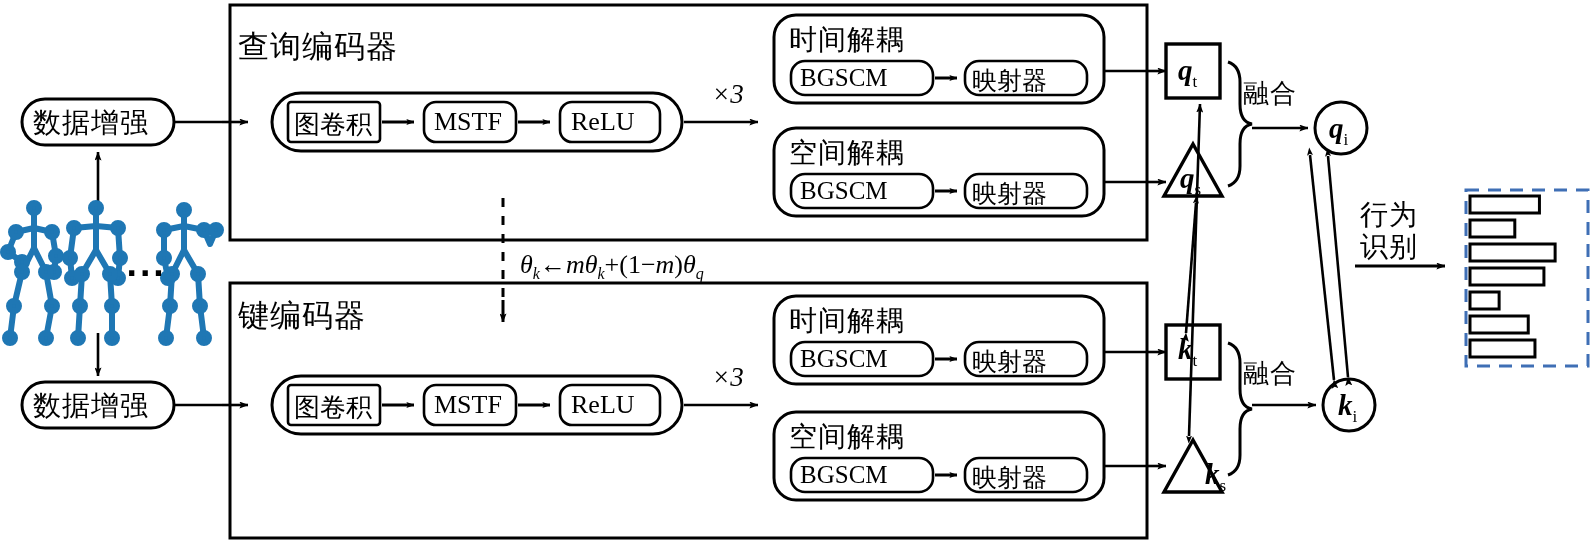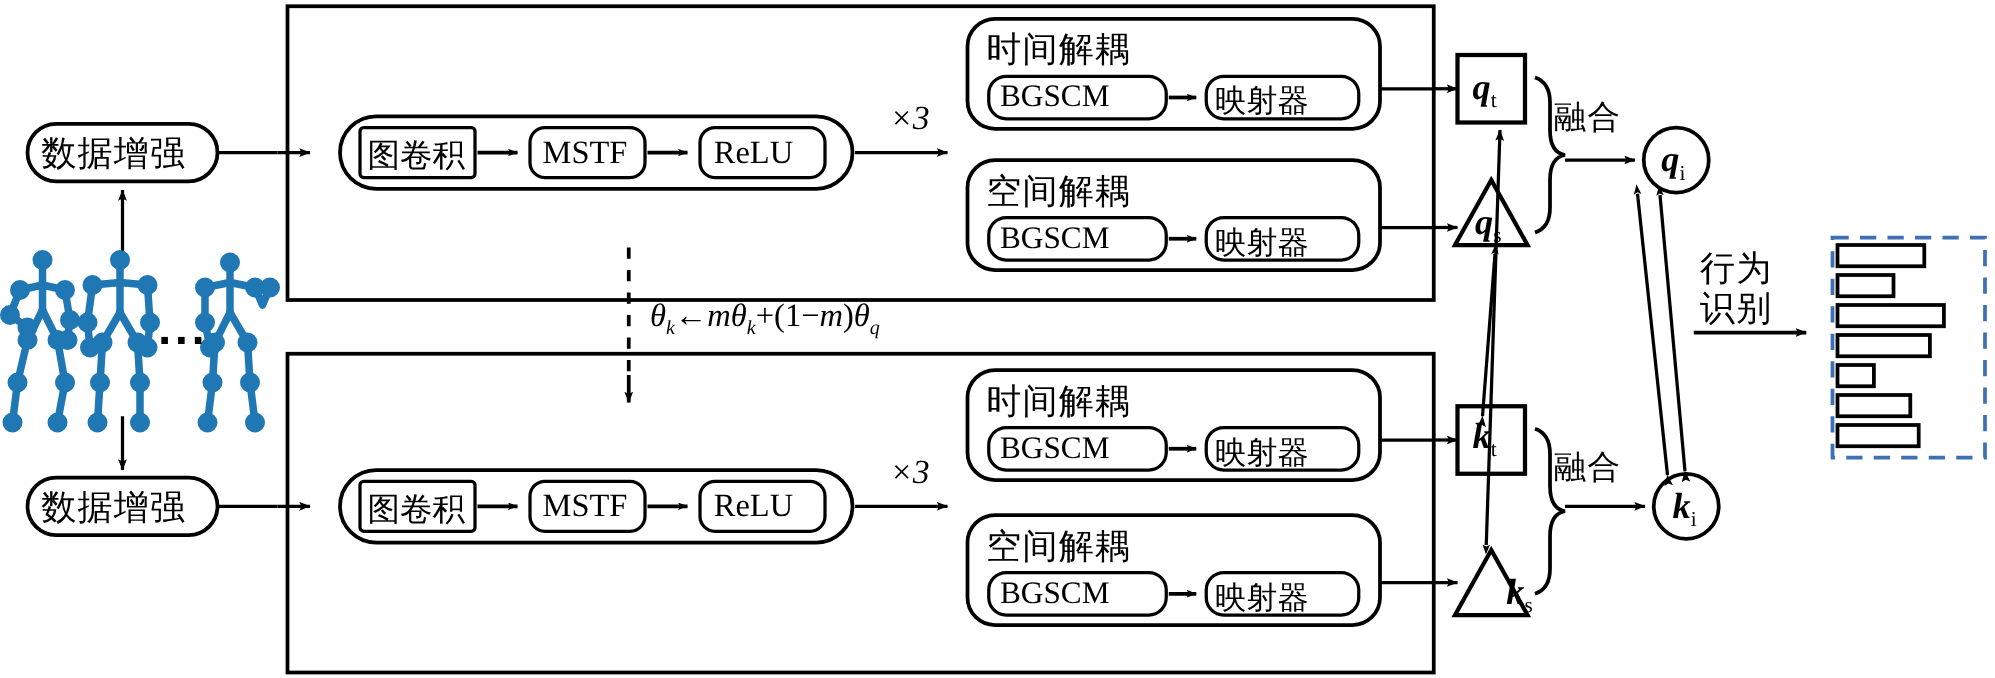--- a/index.html
+++ b/index.html
@@ -179,20 +179,22 @@
         <rect x="1470" y="196" width="69.44" height="17" fill="#ffffff" stroke="#000000" stroke-width="3"></rect>
         <rect x="1470" y="220" width="44.800000000000004" height="17" fill="#ffffff" stroke="#000000" stroke-width="3"></rect>
         <rect x="1470" y="244" width="85.12" height="17" fill="#ffffff" stroke="#000000" stroke-width="3"></rect>
         <rect x="1470" y="268" width="73.92" height="17" fill="#ffffff" stroke="#000000" stroke-width="3"></rect>
         <rect x="1470" y="292" width="29.12" height="17" fill="#ffffff" stroke="#000000" stroke-width="3"></rect>
         <rect x="1470" y="316" width="58.24" height="17" fill="#ffffff" stroke="#000000" stroke-width="3"></rect>
         <rect x="1470" y="340" width="64.96" height="17" fill="#ffffff" stroke="#000000" stroke-width="3"></rect>
       </g>
   </svg>
 
+  <div class="lbl cjk" style="left:238px;top:26px;font-size:31px;letter-spacing:1px;">查询编码器</div>
+  <div class="lbl cjk" style="left:238px;top:295px;font-size:31px;letter-spacing:1px;">键编码器</div>
 
   <div class="lbl cjk" style="left:33px;top:104px;font-size:28px;letter-spacing:1px;">数据增强</div>
   <div class="lbl cjk" style="left:33px;top:387px;font-size:28px;letter-spacing:1px;">数据增强</div>
 
   <div class="lbl cjk" style="left:126px;top:248px;font-size:30px;font-weight:700;letter-spacing:2px;">...</div>
 
   <div class="lbl cjk" style="left:294px;top:107px;font-size:26px;">图卷积</div>
   <div class="lbl serif" style="left:434px;top:107px;font-size:26px;">MSTF</div>
   <div class="lbl serif" style="left:571px;top:107px;font-size:26px;">ReLU</div>
   <div class="lbl serif" style="left:712px;top:79px;font-size:27px;font-style:italic;">×3</div>
@@ -211,21 +213,21 @@
   <div class="lbl serif" style="left:712px;top:362px;font-size:27px;font-style:italic;">×3</div>
 
   <div class="lbl cjk" style="left:789px;top:302px;font-size:28px;letter-spacing:1px;">时间解耦</div>
   <div class="lbl serif" style="left:800px;top:345px;font-size:25px;">BGSCM</div>
   <div class="lbl cjk" style="left:972px;top:345px;font-size:25px;">映射器</div>
 
   <div class="lbl cjk" style="left:789px;top:418px;font-size:28px;letter-spacing:1px;">空间解耦</div>
   <div class="lbl serif" style="left:800px;top:461px;font-size:25px;">BGSCM</div>
   <div class="lbl cjk" style="left:972px;top:461px;font-size:25px;">映射器</div>
 
-  <div class="lbl serif" style="left:520px;top:238px;font-size:26px;font-style:italic;">
+  <div class="lbl serif" style="left:520px;top:250px;font-size:26px;font-style:italic;">
     <span>θ<sub style="font-size:16px;">k</sub></span><span style="font-style:normal;">←</span><span>m</span><span>θ<sub style="font-size:16px;">k</sub></span><span style="font-style:normal;">+</span><span style="font-style:normal;">(</span><span style="font-style:normal;">1</span><span style="font-style:normal;">−</span><span>m</span><span style="font-style:normal;">)</span><span>θ<sub style="font-size:16px;">q</sub></span>
   </div>
 
   <div class="lbl serif" style="left:1178px;top:54px;font-size:29px;font-weight:700;font-style:italic;">
     <span>q</span><sub style="font-size:17px;font-style:normal;font-weight:400;">t</sub>
   </div>
   <div class="lbl serif" style="left:1180px;top:162px;font-size:29px;font-weight:700;font-style:italic;">
     <span>q</span><sub style="font-size:17px;font-style:normal;font-weight:400;">s</sub>
   </div>
   <div class="lbl serif" style="left:1329px;top:112px;font-size:29px;font-weight:700;font-style:italic;text-align:center;">

